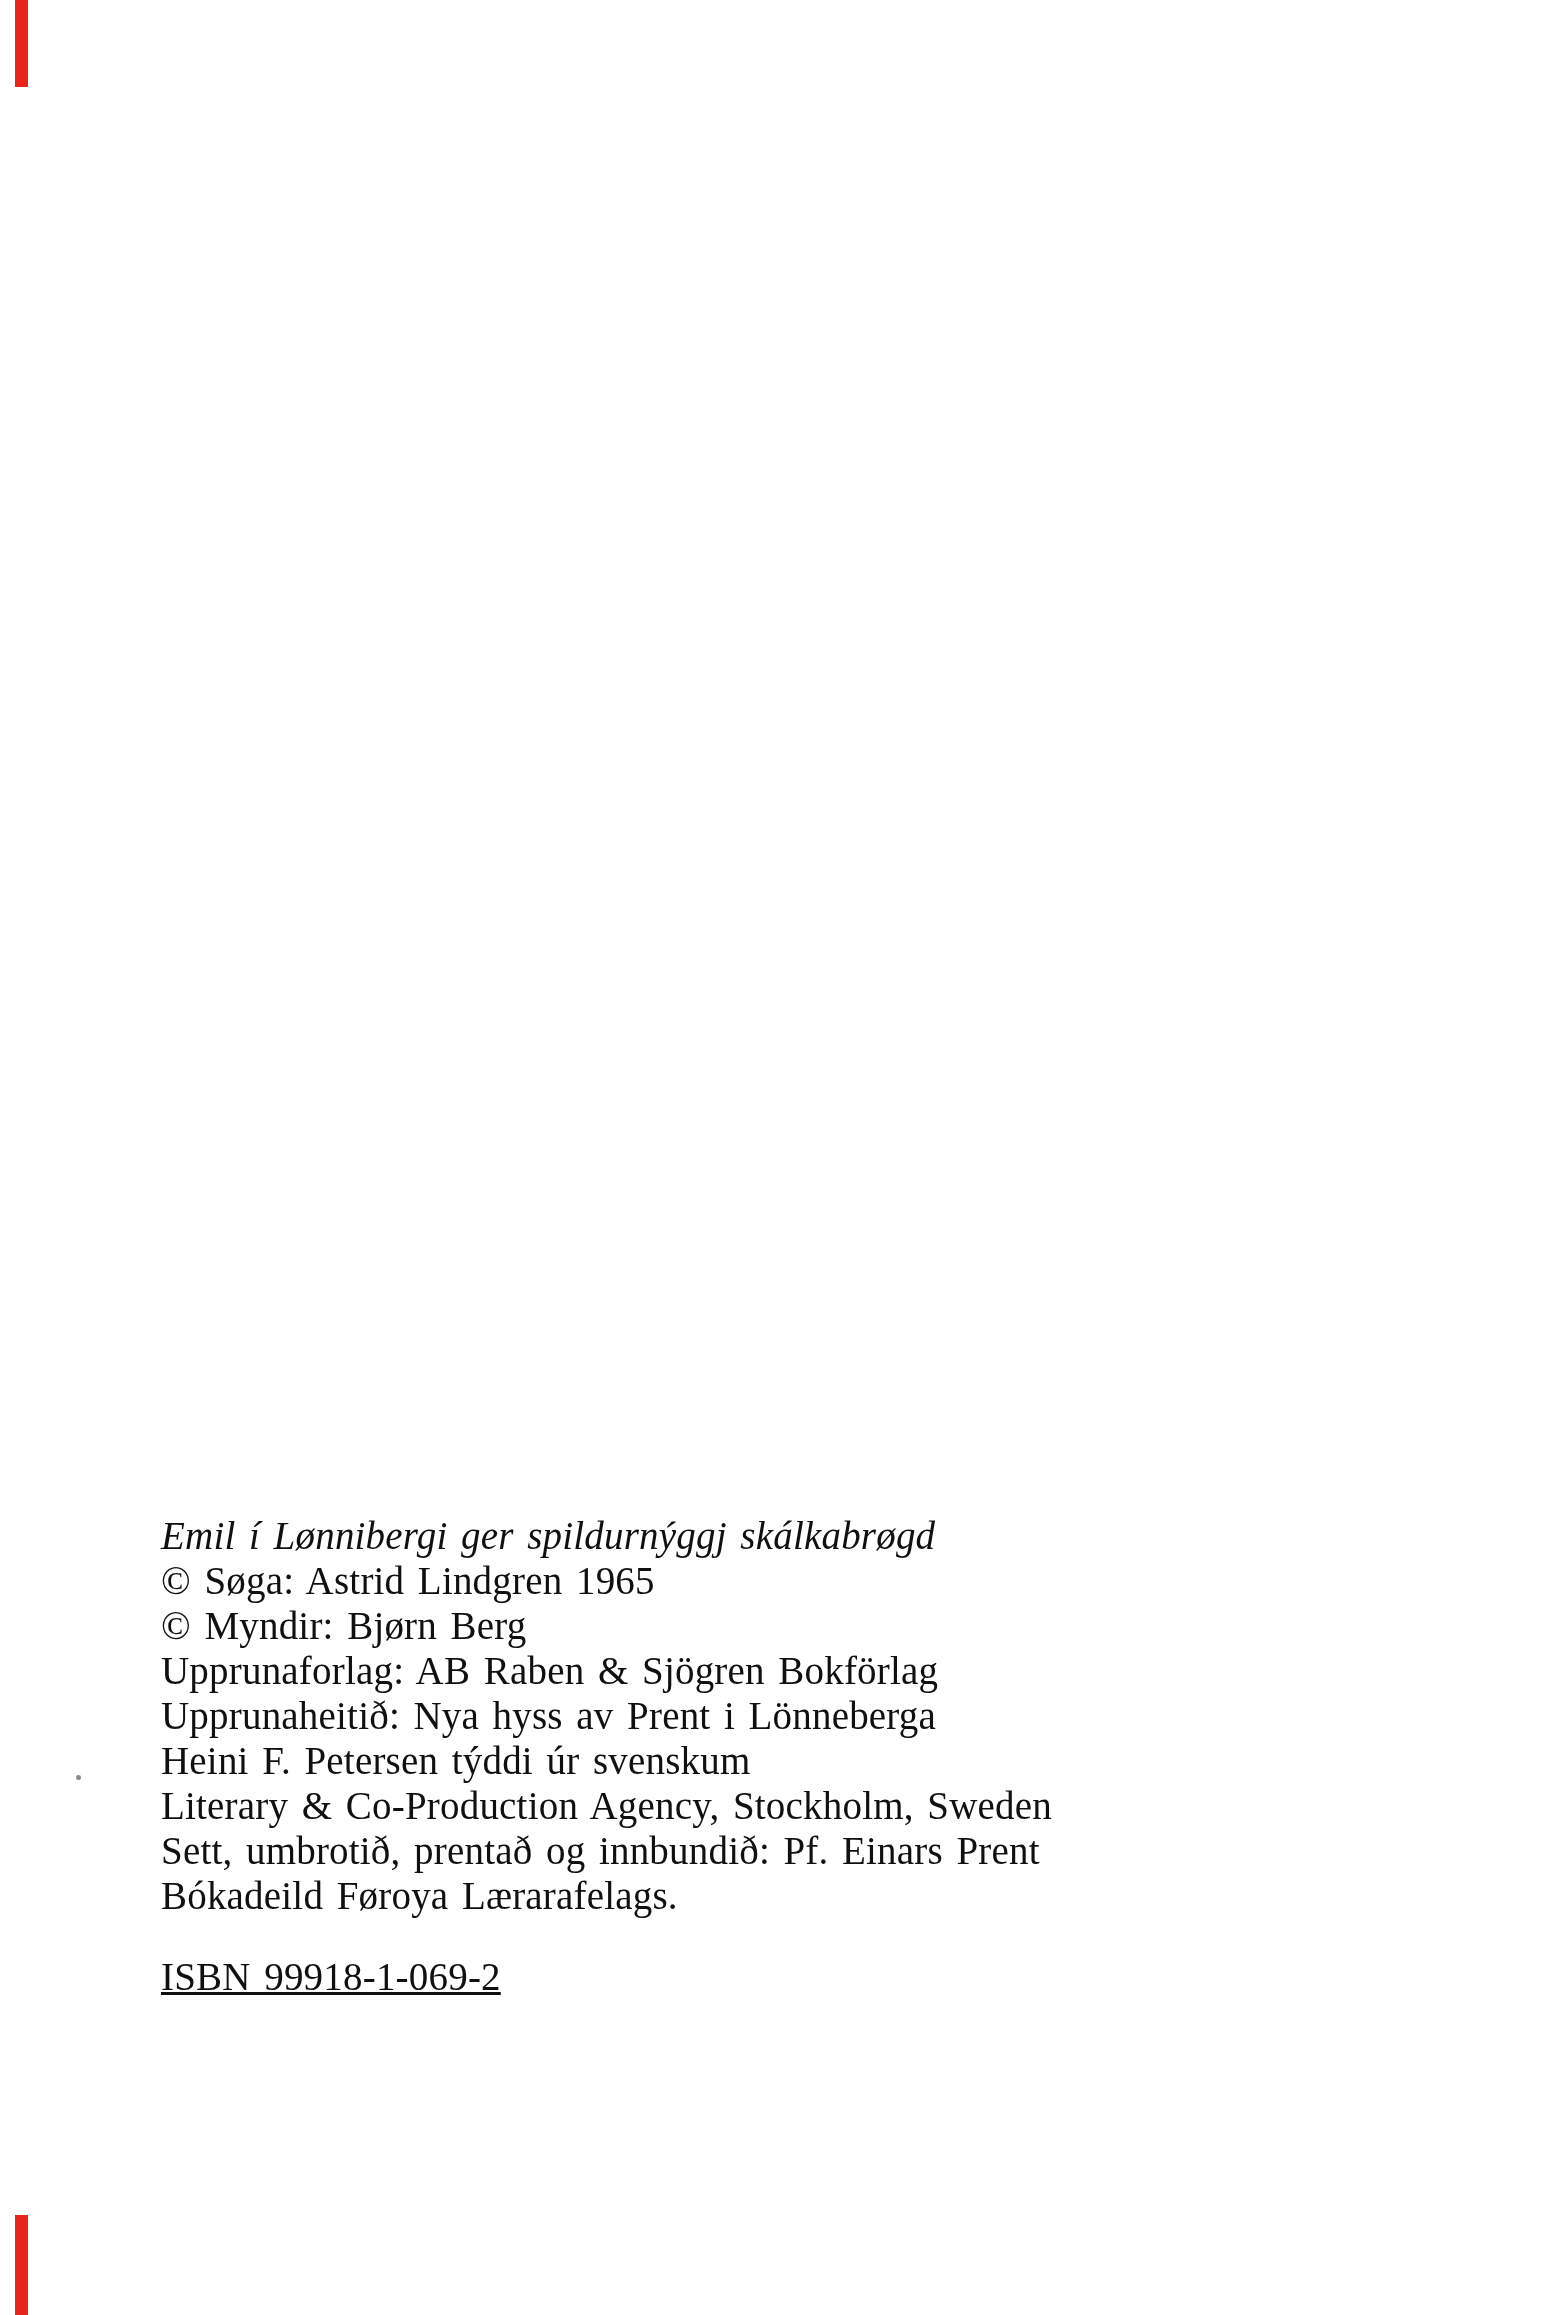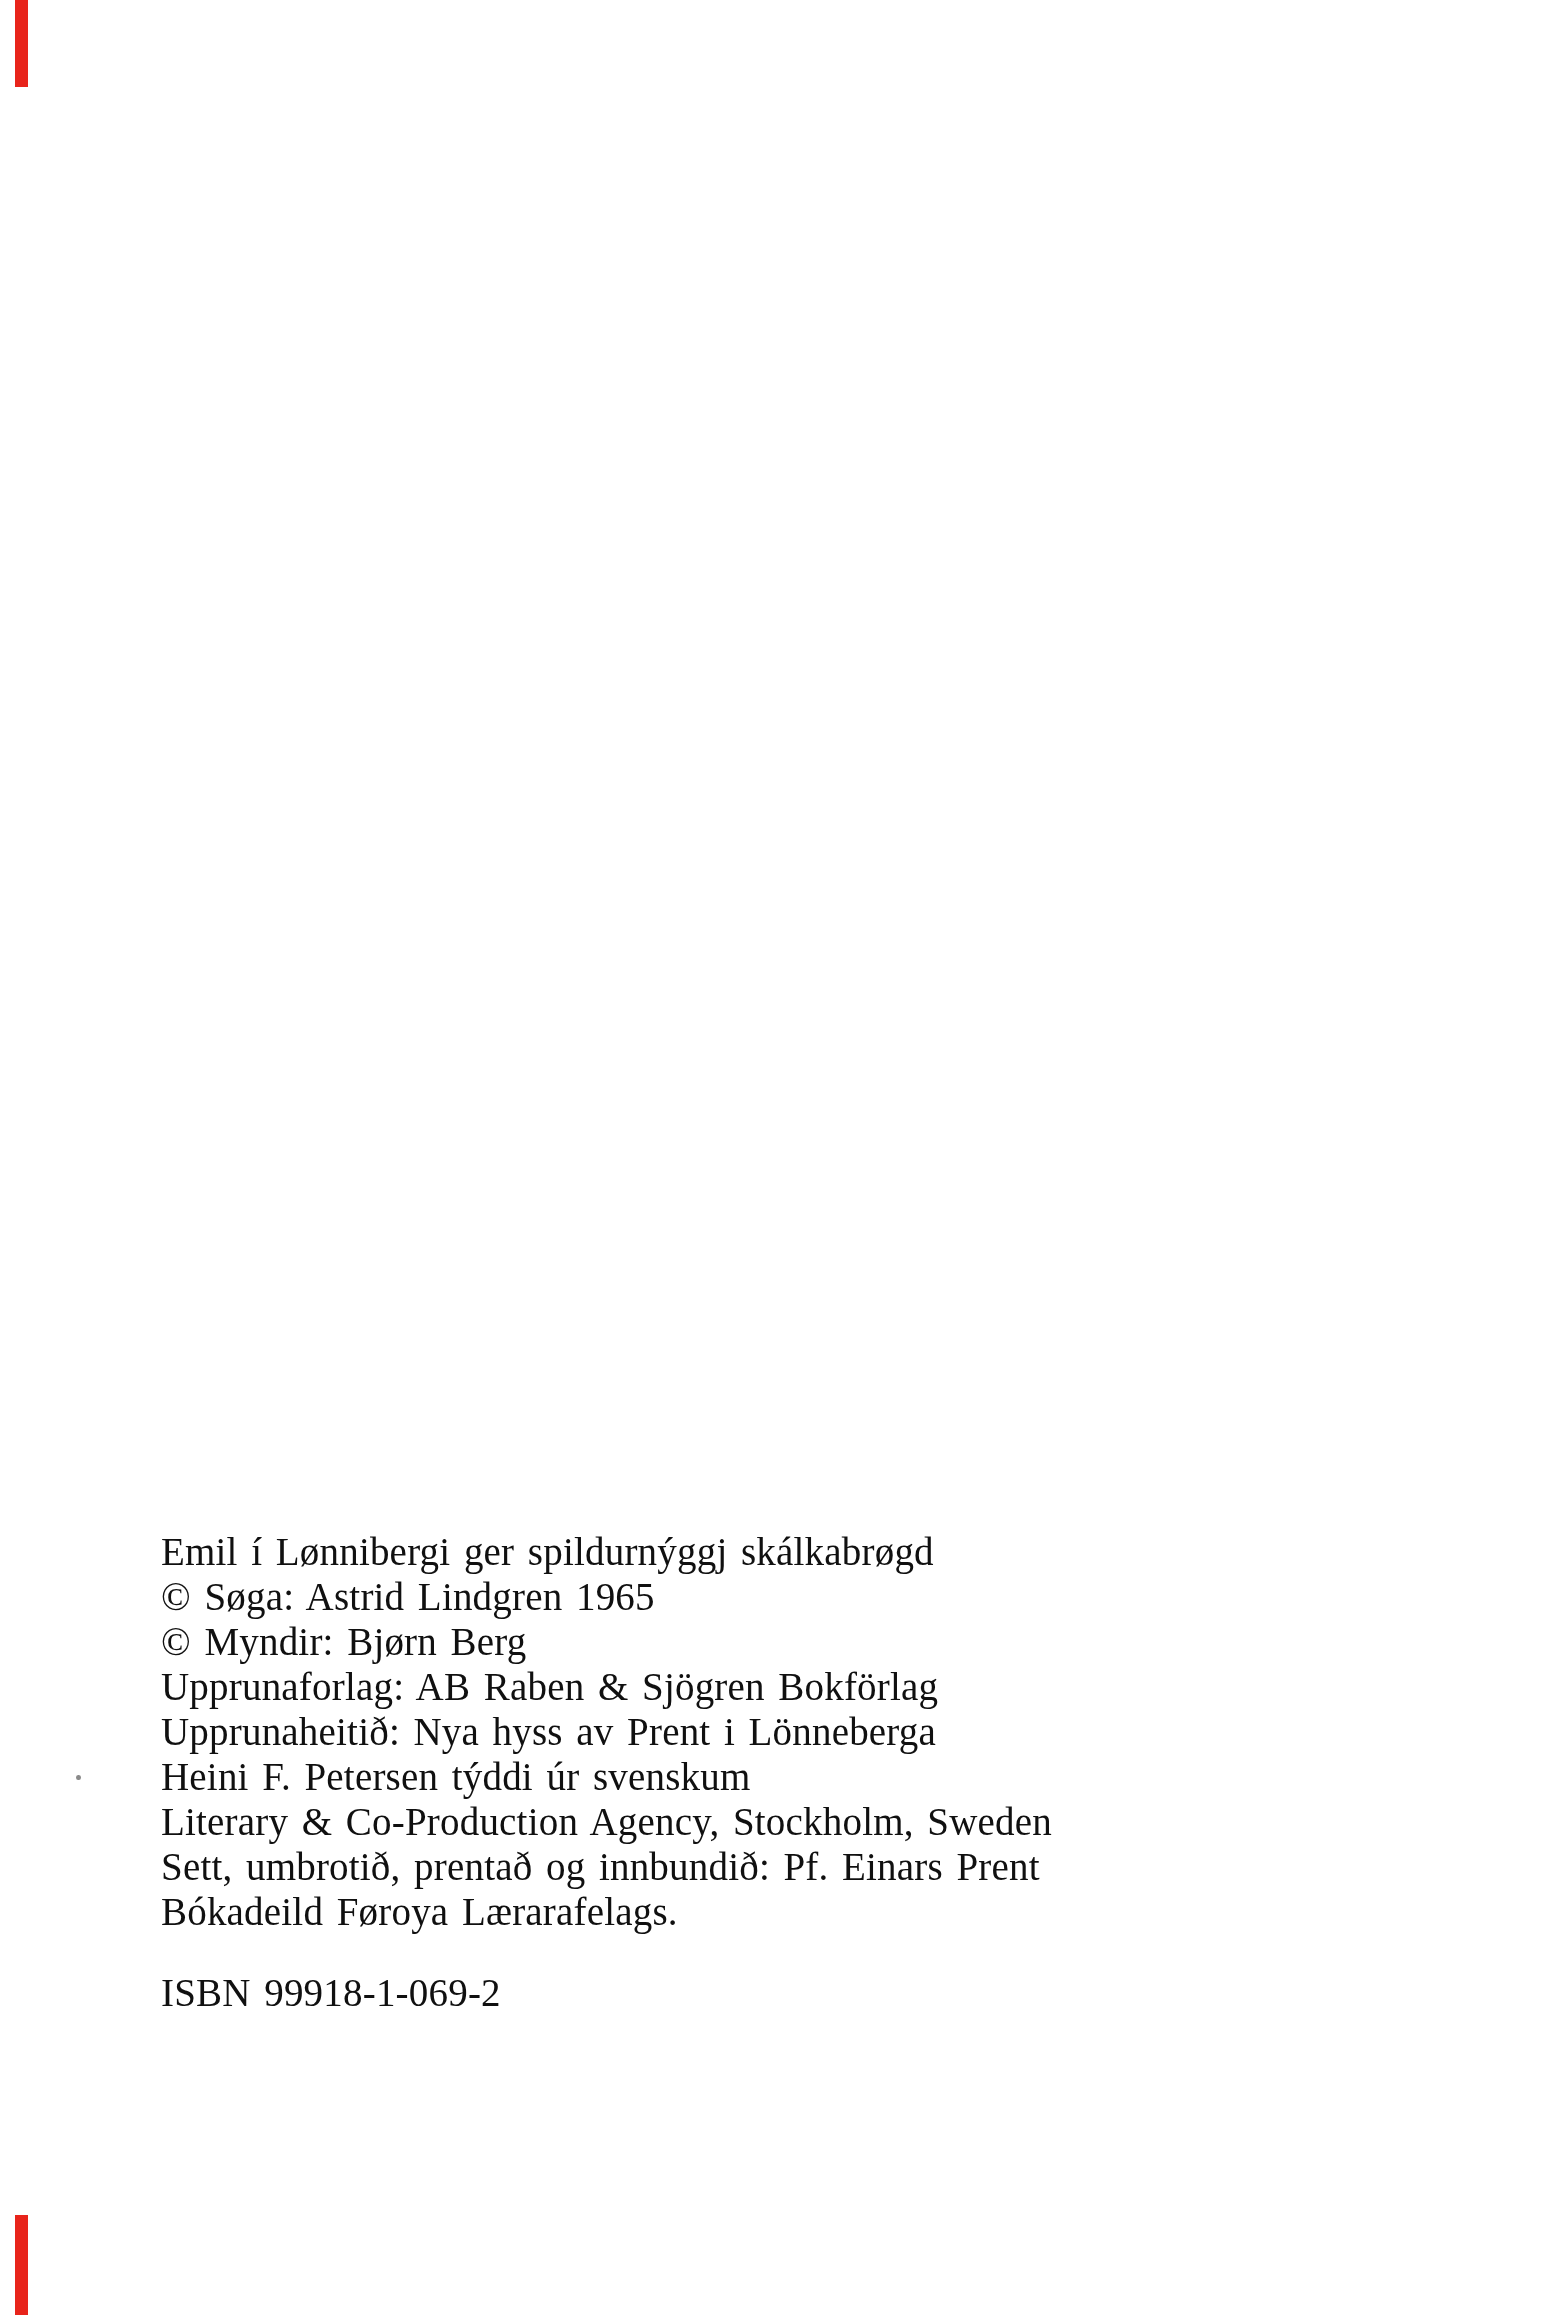--- a/index.html
+++ b/index.html
@@ -53,24 +53,25 @@
   }
   .colophon p {
     margin: 0;
     font-size: 39px;
     line-height: 45px;
     word-spacing: 3.6px;
     letter-spacing: 0.2px;
     white-space: nowrap;
   }
   .colophon .title-line {
-    margin-top: 16px;
+    font-style: italic;
   }
   .colophon .isbn-line {
     margin-top: 36px;
+    text-decoration: underline;
   }
 </style>
 </head>
 <body>
 
 <main class="page">
 
   <div class="scan-mark top"></div>
   <div class="scan-mark bottom"></div>
   <div class="ink-speck"></div>

